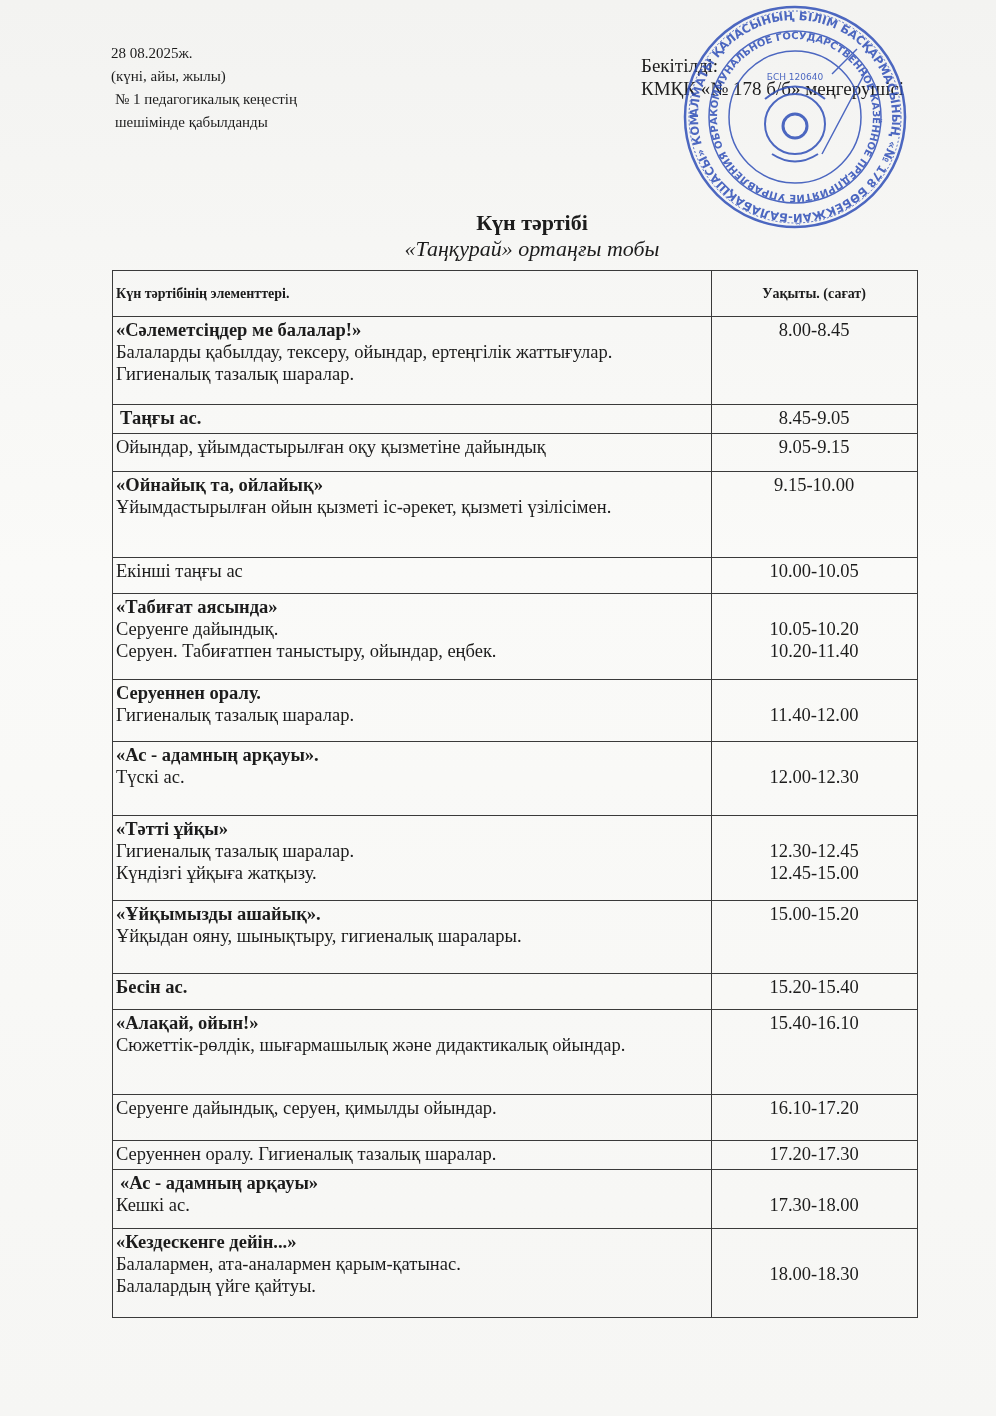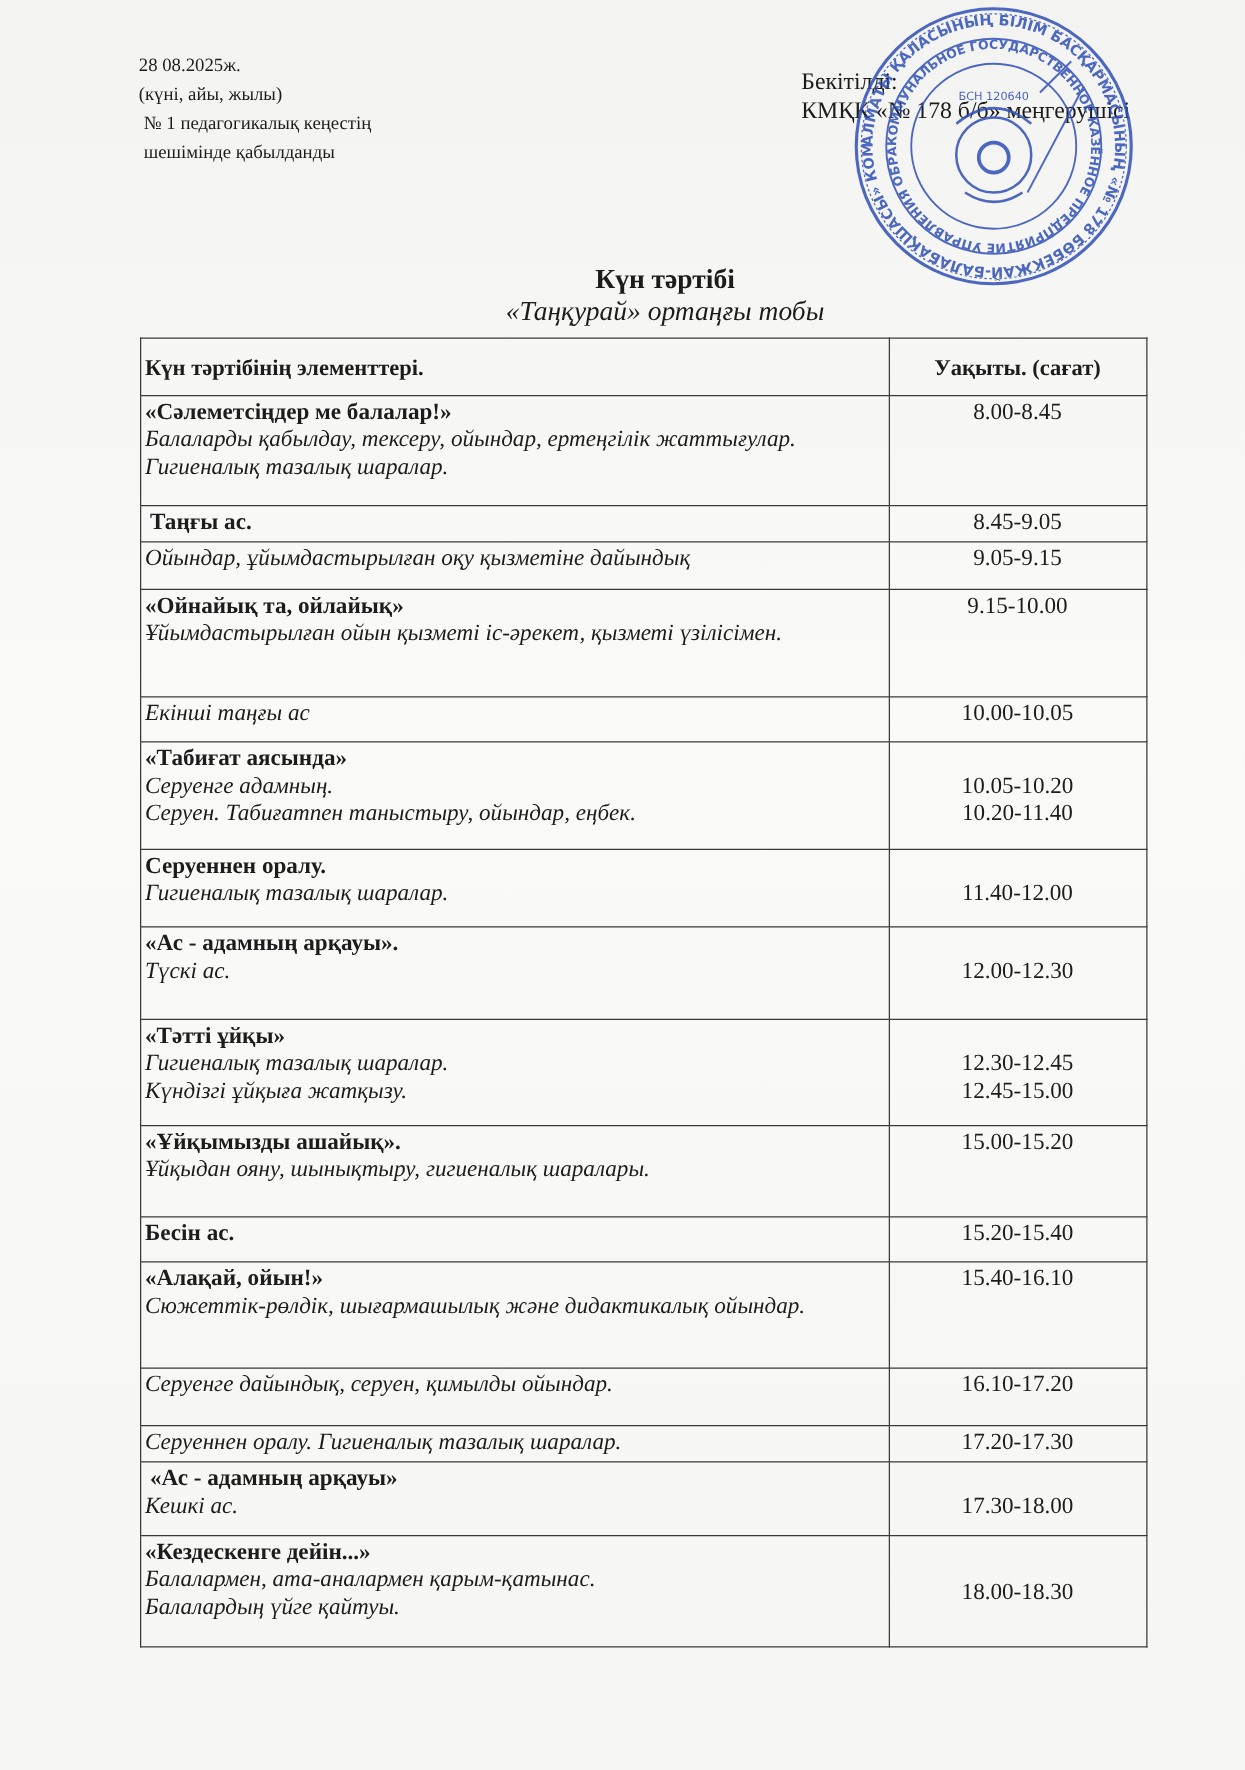--- a/index.html
+++ b/index.html
@@ -33,26 +33,26 @@
   }
   .title-block .t1 { font-size: 22px; font-weight: bold; line-height: 26px; margin-left: 68px; }
   .title-block .t2 { font-size: 22px; font-style: italic; line-height: 26px; margin-left: 68px; }
   table.schedule {
     position: absolute; left: 112px; top: 270px; width: 806px;
     border-collapse: collapse; font-size: 18.5px; line-height: 22px;
   }
   table.schedule td, table.schedule th {
     border: 1.5px solid #3a3a3a; vertical-align: top; padding: 2px 4px 1px 3px;
   }
-  table.schedule th { font-weight: bold; text-align: left; height: 42px; vertical-align: middle; font-size: 18px; margin-left: 46px; }
+  table.schedule th { font-weight: bold; text-align: left; height: 42px; vertical-align: middle; font-size: 14px; margin-left: 46px; }
   table.schedule th.time-h { text-align: center; }
   .col-act { width: 598px; }
   .col-time { width: 200px; text-align: center; }
   .b { font-weight: bold; display: block; }
-  .l { display: block; font-style: italic; }
+  .l { display: block; }
   .tl { display: block; }
   .indent { padding-left: 4px; }
 </style>
 </head>
 <body>
 <div class="page-shade"></div>
 
 <div class="approved-left">
   <div>28 08.2025ж.</div>
   <div>(күні, айы, жылы)</div>
@@ -142,21 +142,21 @@
         <td class="col-act">
           <span class="l">Екінші таңғы ас</span>
         </td>
         <td class="col-time">
           <span class="tl">10.00-10.05</span>
         </td>
       </tr>
       <tr style="height: 86px;">
         <td class="col-act">
           <span class="b">«Табиғат аясында»</span>
-          <span class="l">Серуенге  адамның.</span>
+          <span class="l">Серуенге  дайындық.</span>
           <span class="l">Серуен.  Табиғатпен  таныстыру,  ойындар,  еңбек.</span>
         </td>
         <td class="col-time">
           <span class="tl">&nbsp;</span>
           <span class="tl">10.05-10.20</span>
           <span class="tl">10.20-11.40</span>
         </td>
       </tr>
       <tr style="height: 62px;">
         <td class="col-act">

